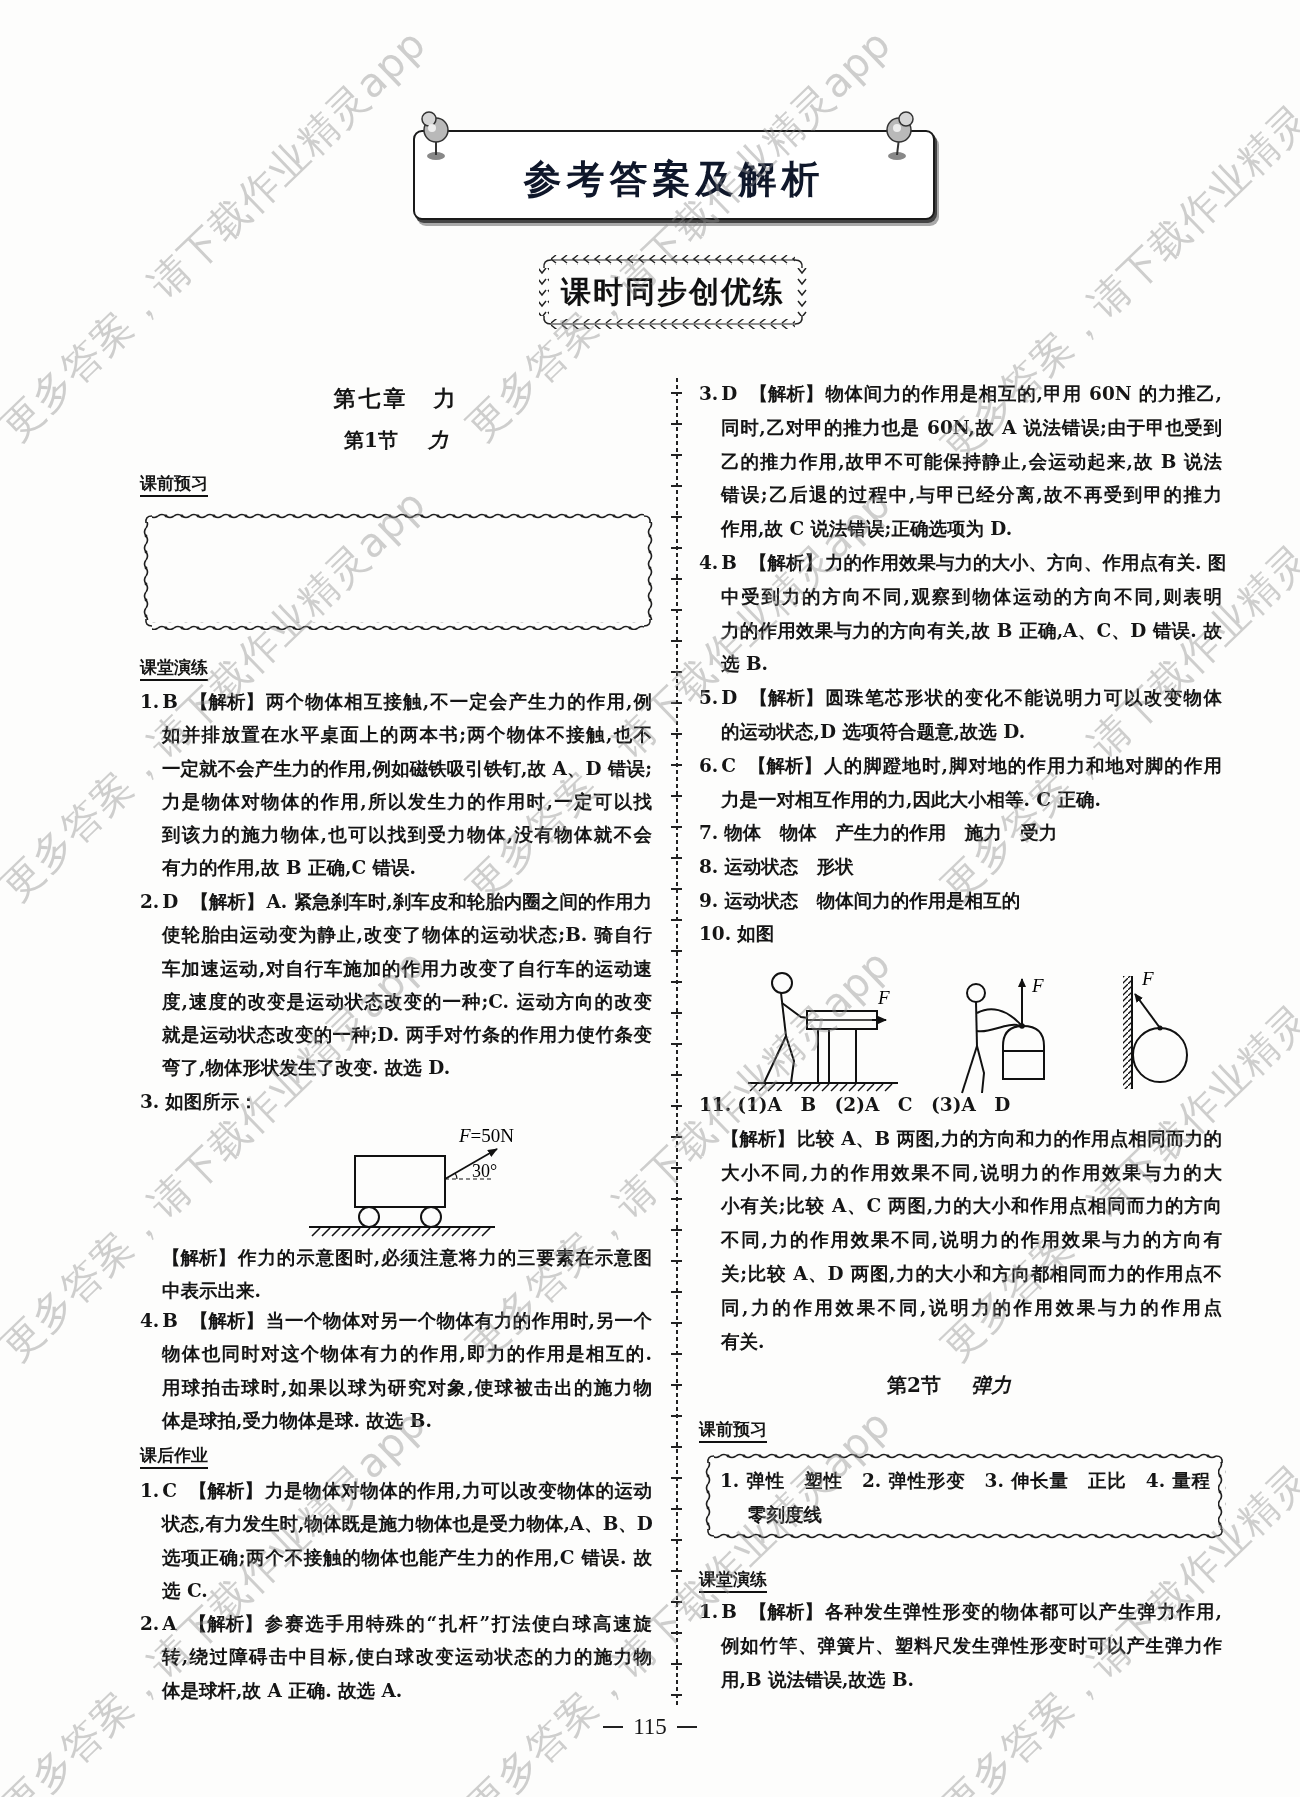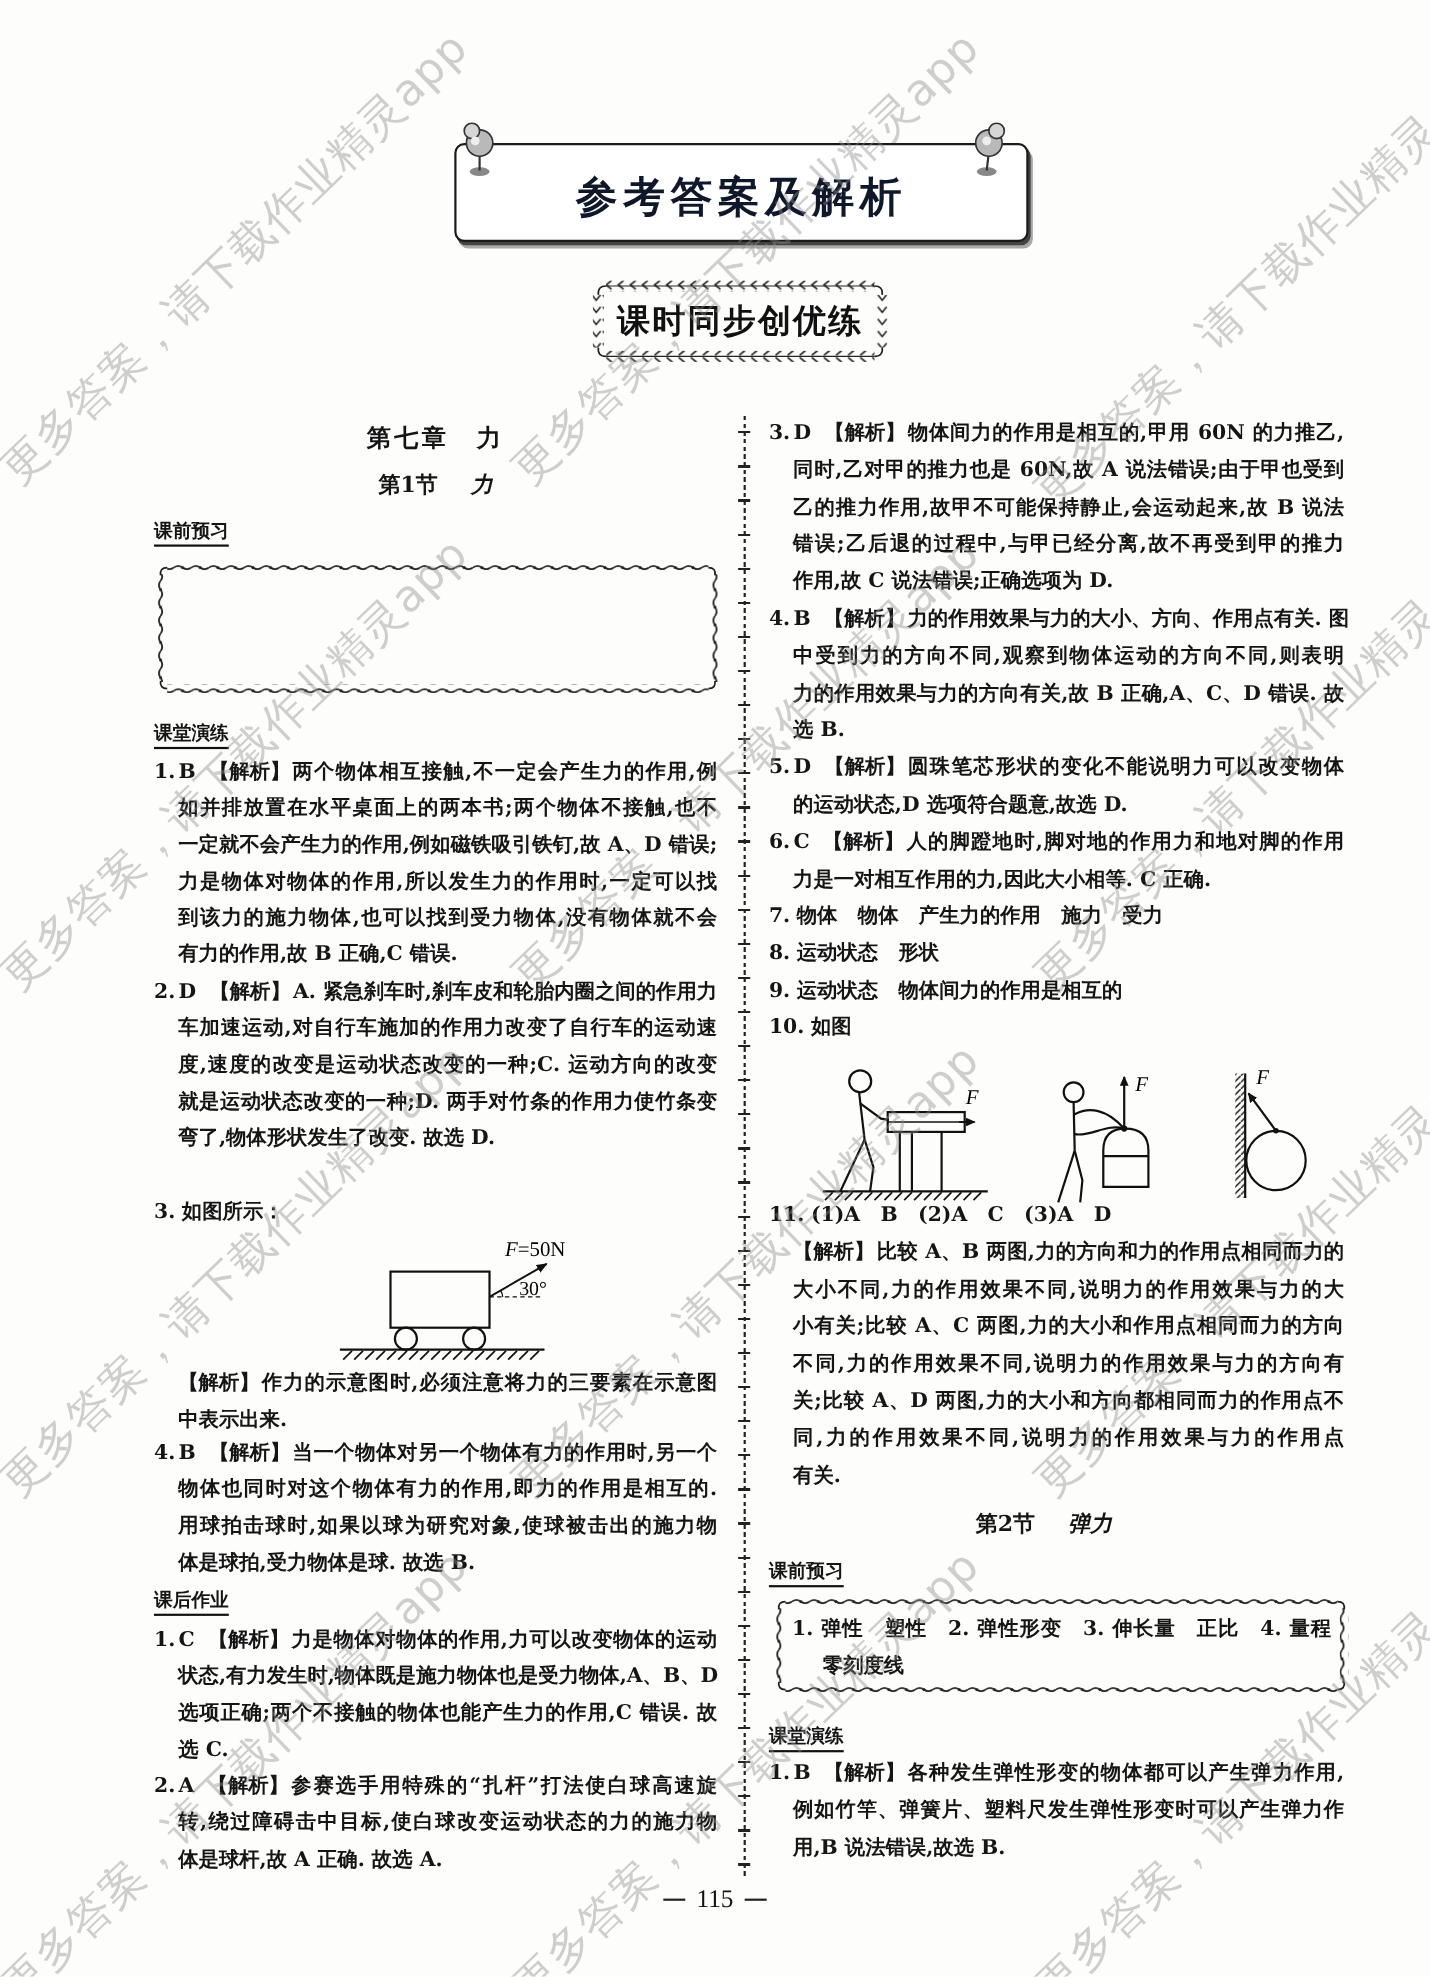--- a/index.html
+++ b/index.html
@@ -207,20 +207,21 @@
     <div class="ln cont end">有力的作用,故 B 正确,C 错误.</div>
   </div>
 
   <div class="blk colL" style="top:885px">
     <div class="ln first">
       <span class="num">2.</span>
       <span class="ans">D</span>
       <span class="tag">【解析】</span>
       <span class="rest">A. 紧急刹车时,刹车皮和轮胎内圈之间的作用力</span>
     </div>
+    <div class="ln cont">使轮胎由运动变为静止,改变了物体的运动状态;B. 骑自行</div>
     <div class="ln cont">车加速运动,对自行车施加的作用力改变了自行车的运动速</div>
     <div class="ln cont">度,速度的改变是运动状态改变的一种;C. 运动方向的改变</div>
     <div class="ln cont">就是运动状态改变的一种;D. 两手对竹条的作用力使竹条变</div>
     <div class="ln cont end">弯了,物体形状发生了改变. 故选 D.</div>
   </div>
 
   <div class="blk colL" style="top:1085px">
     <div class="ln">
       <span class="num">3.</span><span class="plain">如图所示：</span>
     </div>

